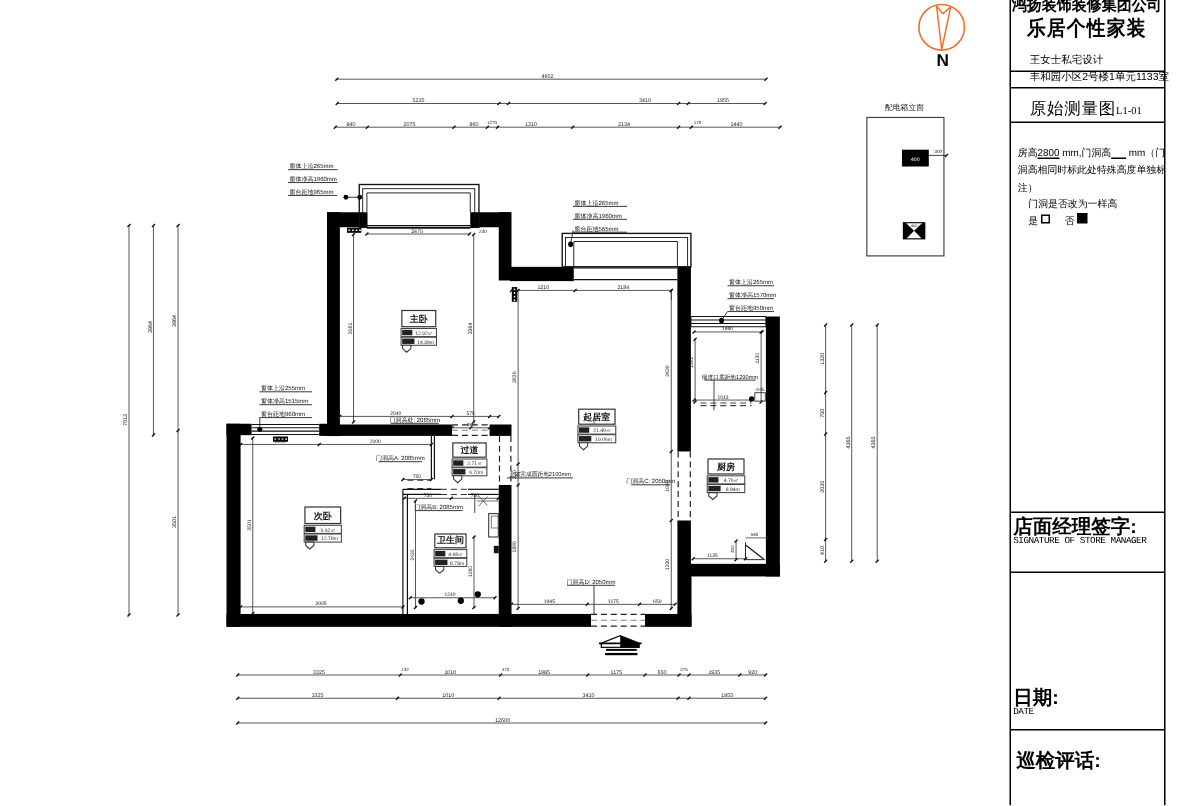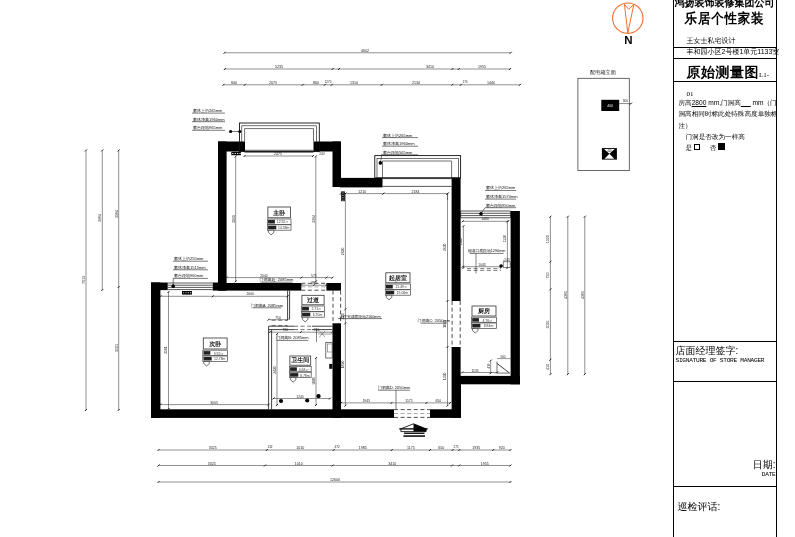--- a/index.html
+++ b/index.html
@@ -1,19 +1,19 @@
 <!DOCTYPE html>
 <html><head><meta charset="utf-8">
 <style>
 html,body{margin:0;padding:0;background:#fff;width:795px;height:537px;overflow:hidden}
 *{box-sizing:border-box}
 body{font-family:"Liberation Sans",sans-serif;position:relative}
 #tb{position:absolute;left:672.5px;top:0;width:104px;height:537px;border-left:1.4px solid #000;border-right:1.2px solid #000}
 #tb .sec{position:absolute;left:0;right:0;border-bottom:1px solid #000}
-#tb .cn{font-size:10px;font-weight:normal;line-height:10px}
+#tb .cn{font-size:13px;font-weight:bold;line-height:10px}
 #tb .en{font-size:6.2px;font-family:"Liberation Mono",monospace;line-height:9px;letter-spacing:-0.3px}
 u{text-decoration:underline}
 </style></head>
 <body>
 <svg width="795" height="537" viewBox="0 0 795 537" style="position:absolute;left:0;top:0">
 <rect x="218" y="141.5" width="27" height="10" fill="#000"></rect>
 <rect x="313.5" y="141.5" width="27" height="10" fill="#000"></rect>
 <rect x="218" y="141.5" width="8.6" height="149.2" fill="#000"></rect>
 <rect x="332.5" y="141.5" width="8.5" height="45.5" fill="#000"></rect>
 <rect x="340" y="177.9" width="42.5" height="9.5" fill="#000"></rect>
@@ -458,33 +458,33 @@
 <div id="tb">
  <div class="sec" style="top:0;height:48px;overflow:hidden">
    <div style="font-weight:bold;font-size:10px;margin-top:-4.5px;text-align:center;white-space:nowrap;transform:scaleY(1.15)">鸿扬装饰装修集团公司</div>
    <div style="font-weight:bold;font-size:12.5px;text-align:center;letter-spacing:0.8px;margin-top:1px;white-space:nowrap;transform:scaleY(1.1)">乐居个性家装</div>
  </div>
  <div class="sec" style="top:31.8px;height:27.1px;padding:3px 0 0 13px;">
    <div style="font-size:7px;line-height:11px;white-space:nowrap">王女士私宅设计</div>
    <div style="font-size:7px;line-height:11px;white-space:nowrap">丰和园小区2号楼1单元1133室</div>
  </div>
  <div class="sec" style="top:58.9px;height:22.8px;padding:4px 0 0 13px;">
-   <span style="font-weight:bold;font-size:14px;letter-spacing:0.5px">原始测量图</span><span style="font-size:7px;font-family:Liberation Serif, serif">L1-01</span>
+   <span style="font-weight:normal;font-size:11px;letter-spacing:0.5px">原始测量图</span><span style="font-size:7px;font-family:Liberation Serif, serif">L1-01</span>
  </div>
  <div class="sec" style="top:81.7px;height:260.2px;padding:15px 1px 0 5px;font-size:6.6px;line-height:11.4px;overflow:hidden">
    <div style="white-space:nowrap">房高<u>2800</u> mm,门洞高<u>  </u> mm（门</div>
    <div style="white-space:nowrap">洞高相同时标此处特殊高度单独标</div>
    <div style="white-space:nowrap">注）</div>
    <div style="padding-left:7px;white-space:nowrap">门洞是否改为一样高</div>
    <div style="padding-left:7px;white-space:nowrap">是 <span style="display:inline-block;width:6px;height:6px;border:1px solid #000;vertical-align:0px"></span>  否 <span style="display:inline-block;width:7px;height:7px;background:#000;vertical-align:0px"></span></div>
  </div>
  <div class="sec" style="top:341.9px;height:39.7px;padding:4px 0 0 2px;">
    <div class="cn">店面经理签字:</div>
    <div class="en">SIGNATURE OF STORE MANAGER</div>
  </div>
- <div class="sec" style="top:456.6px;height:30.9px;padding:3px 0 0 2px;text-align:right;">
+ <div class="sec" style="top:456.6px;height:30.9px;padding:3px 0 0 2px;">
    <div class="cn">日期:</div>
    <div class="en">DATE</div>
  </div>
  <div class="sec" style="top:496px;height:67px;border-bottom:none;padding:6px 0 0 4px;">
    <div class="cn">巡检评话:</div>
  </div>
 </div>
 
 </body></html>

